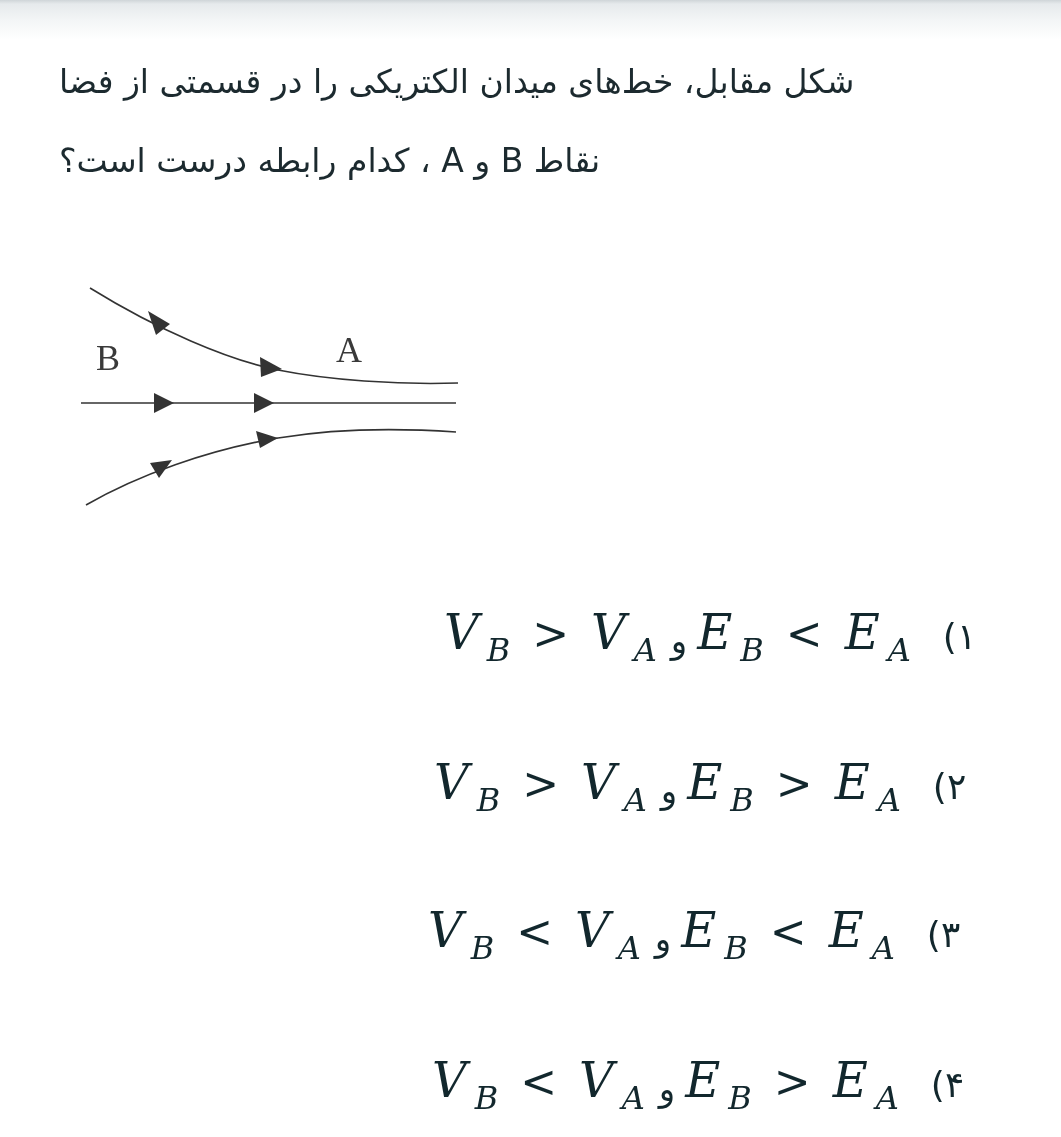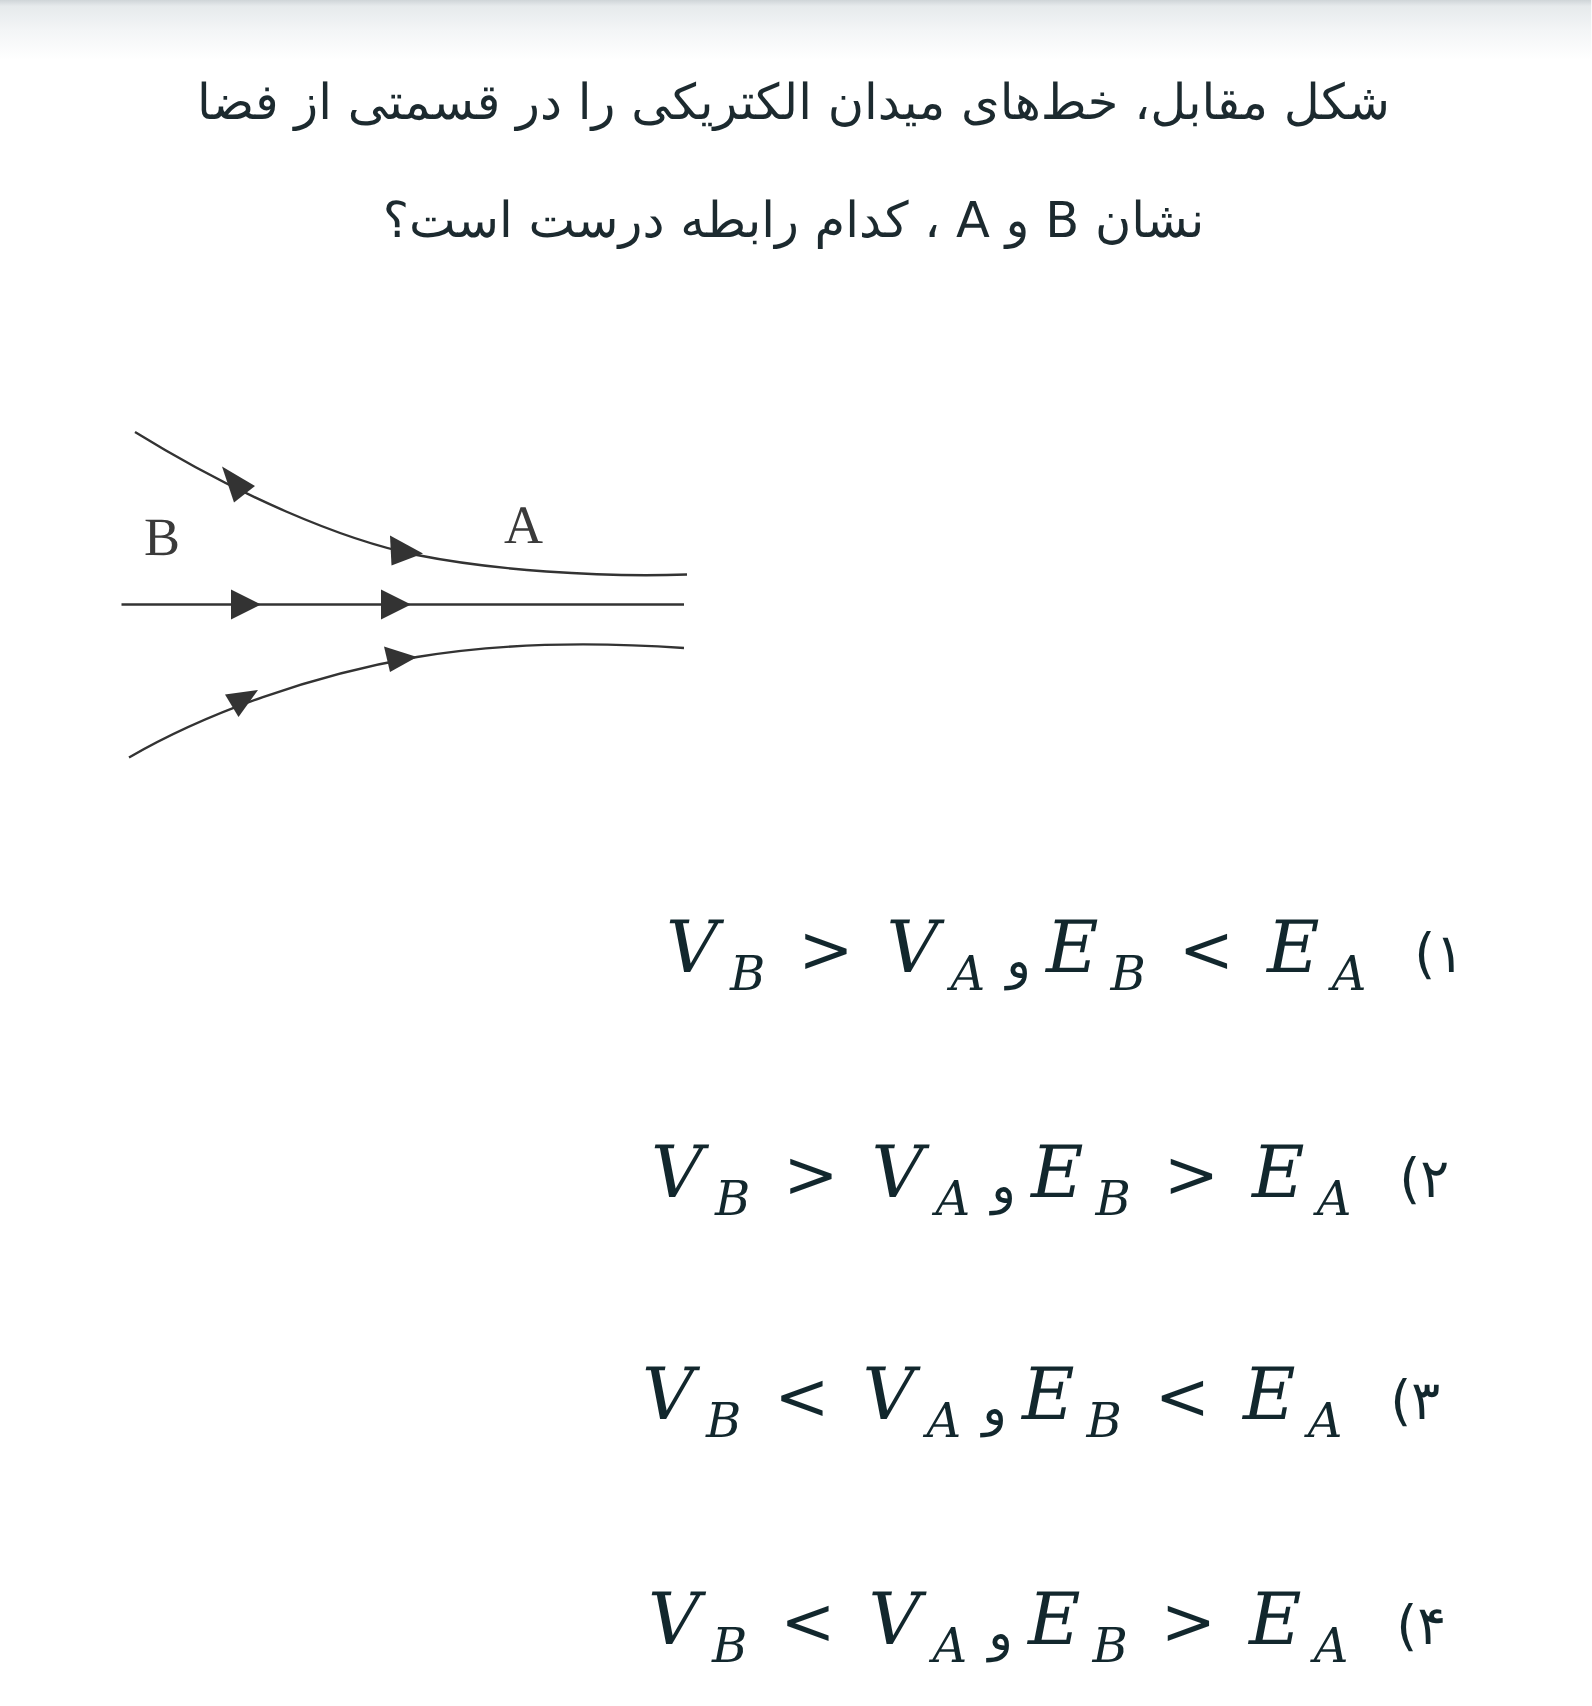--- a/index.html
+++ b/index.html
@@ -17,24 +17,24 @@
     }
     .top-shadow {
       position: absolute;
       left: 0; top: 0;
       width: 1061px; height: 40px;
       background: linear-gradient(to bottom, #cfd5d8 0px, #e6eaec 4px, #f3f5f6 20px, #ffffff 40px);
     }
     .question {
       position: absolute;
       right: 62px;
-      top: 28px;
+      top: 42px;
       width: 940px;
       direction: rtl;
-      text-align: center;
+      text-align: left;
       font-size: 33px;
       line-height: 79px;
       color: #1c2a2f;
     }
     .question .line { display: block; white-space: nowrap; }
     .figure {
       position: absolute;
       left: 78px;
       top: 280px;
       width: 390px;
@@ -89,21 +89,21 @@
     #opt3 { left: 428px; top: 902px; }
     #opt4 { left: 432px; top: 1052px; }
   </style>
 </head>
 <body>
 
 <div class="top-shadow"></div>
 
 <div class="question">
   <span class="line">شکل مقابل، خط‌های میدان الکتریکی را در قسمتی از فضا</span>
-  <span class="line">نشان B و A ، کدام رابطه درست است؟</span>
+  <span class="line">نقاط B و A ، کدام رابطه درست است؟</span>
 </div>
 
 <div class="figure">
   <svg viewBox="0 0 390 235" xmlns="http://www.w3.org/2000/svg">
     <defs>
       <marker id="arr" viewBox="0 0 10 10" refX="5" refY="5" markerWidth="6" markerHeight="6" orient="auto"></marker>
     </defs>
 
     <path d="M 12 8 C 80 50, 150 80, 200 90 C 250 100, 320 105, 380 103" fill="none" stroke="#333" stroke-width="1.6"></path>
 

